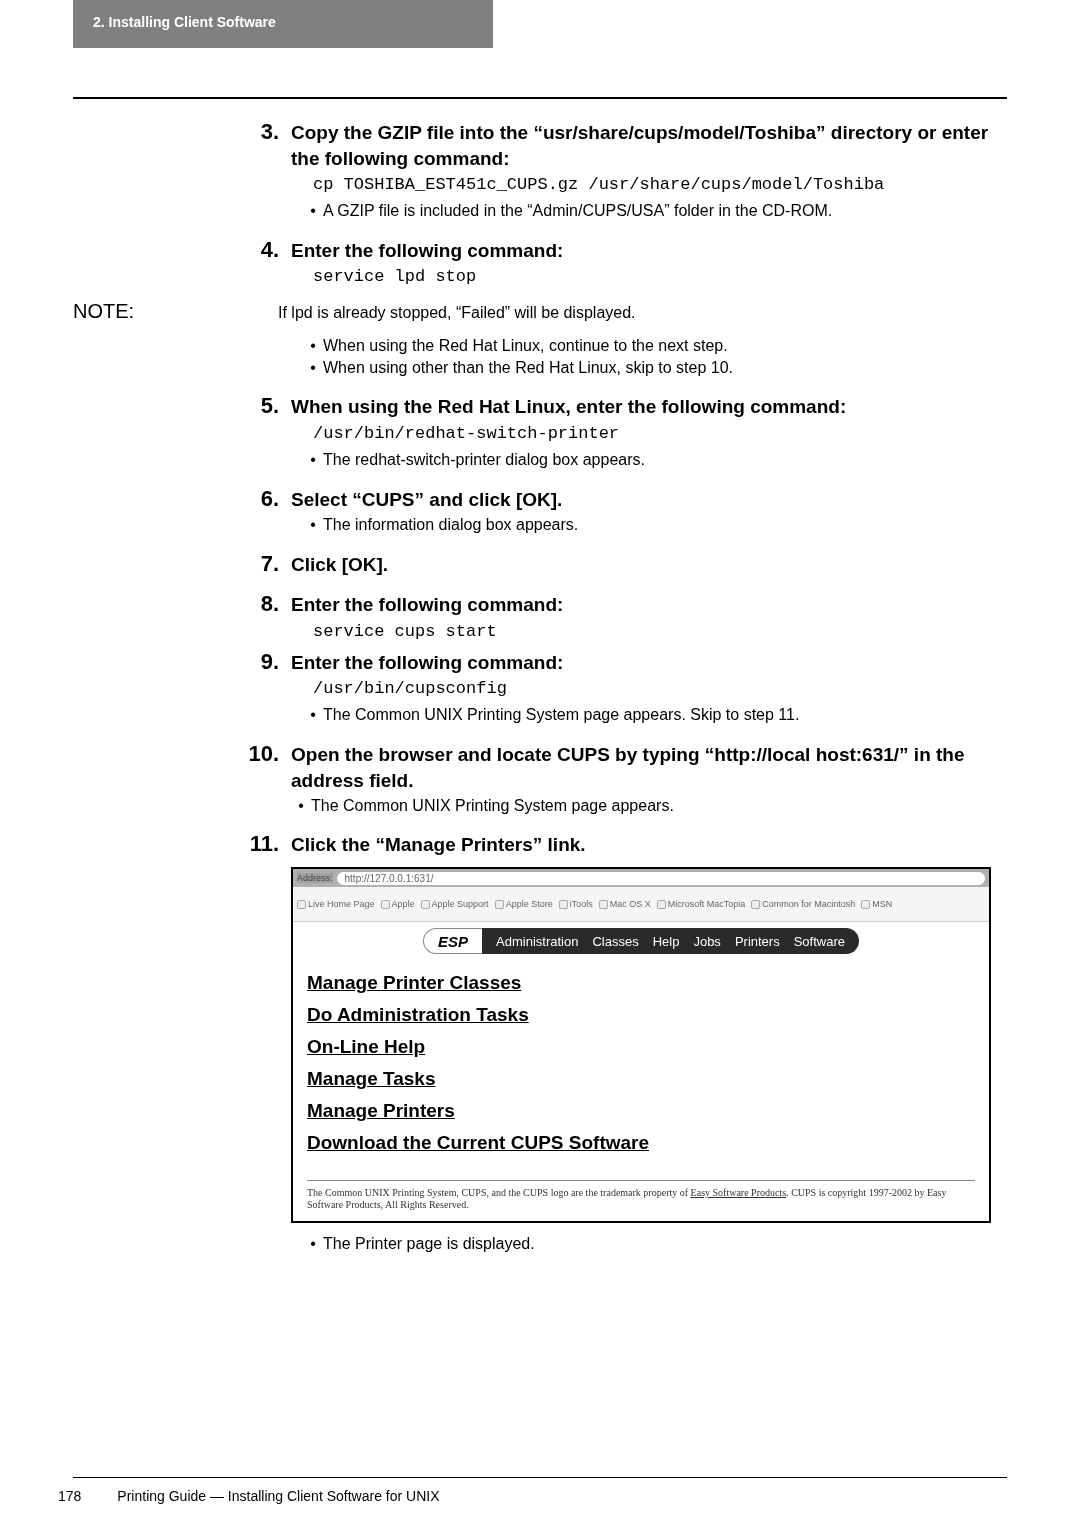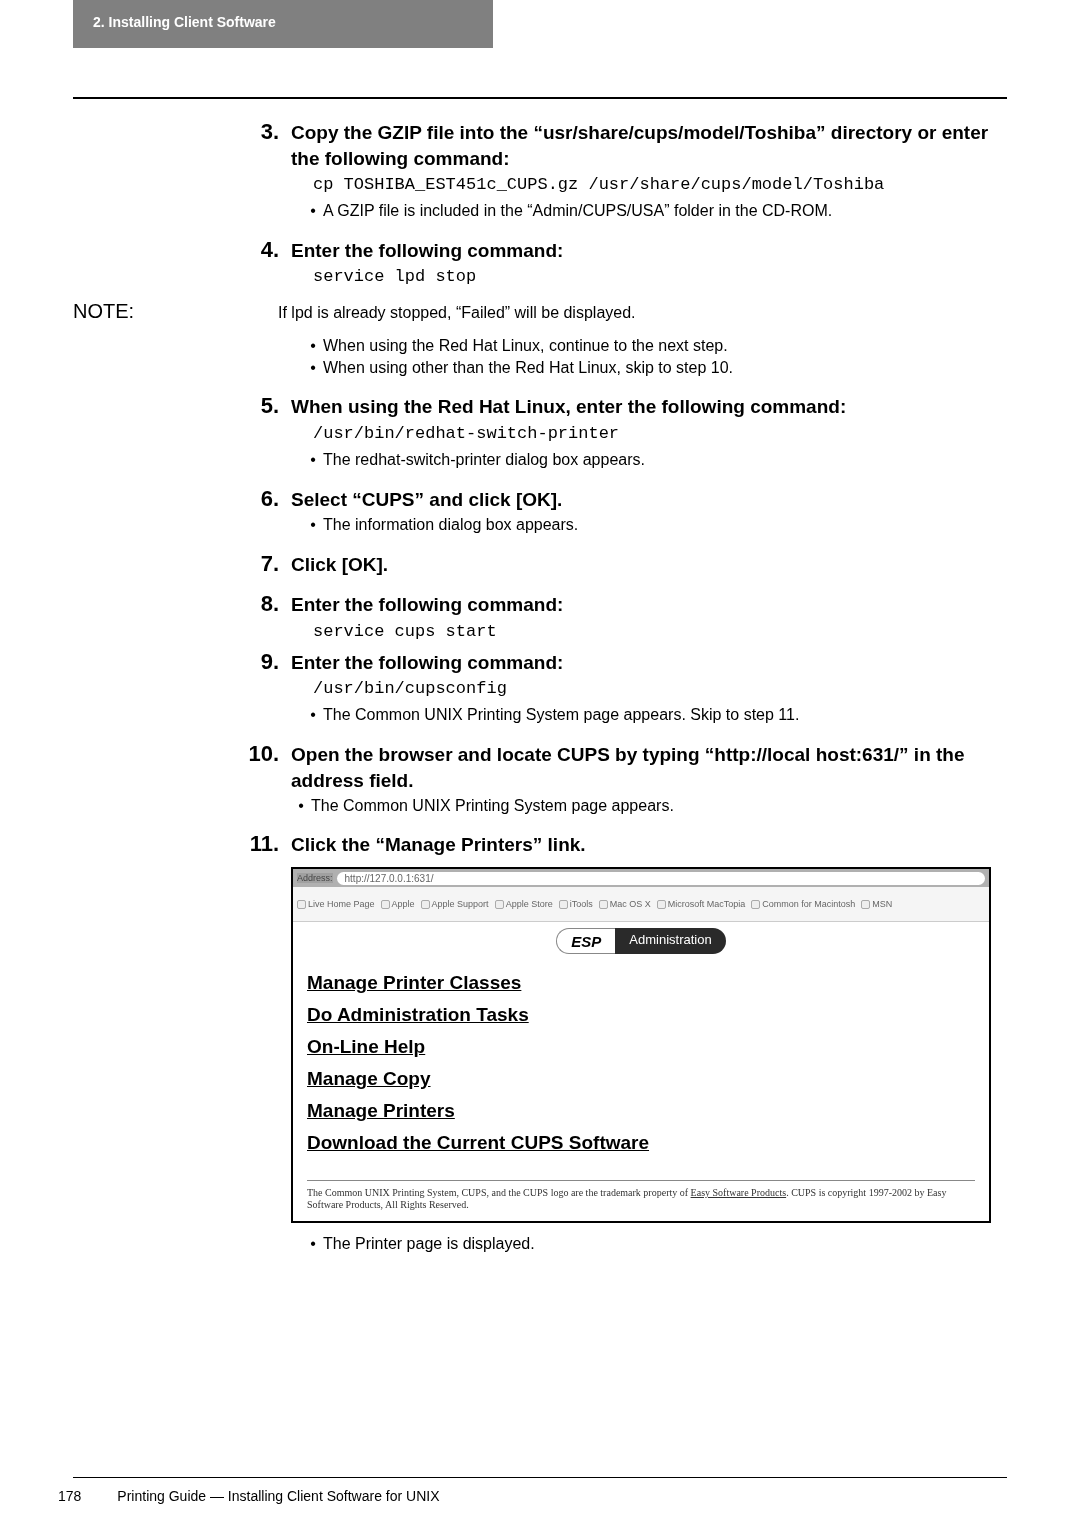--- a/index.html
+++ b/index.html
@@ -164,27 +164,26 @@
     border-right:none;
     border-top-left-radius:14px;
     border-bottom-left-radius:14px;
     padding:4px 14px;
     font-size:15px;
   }
   .tab-rest {
     background:#2a2a2a;
     color:#fff;
     font-size:13px;
-    padding:4px 14px;
+    padding:12px 14px;
     border-top-right-radius:14px;
     border-bottom-right-radius:14px;
     display:flex;
     align-items:center;
     gap:14px;
-    flex-direction:column;
   }
   .cups-links {
     padding: 8px 14px 6px;
   }
   .cups-link {
     display:block;
     font-size:19px;
     font-weight:bold;
     text-decoration:underline;
     color:#000;
@@ -366,21 +365,21 @@
             <span>Jobs</span>
             <span>Printers</span>
             <span>Software</span>
           </div>
         </div>
       </div>
       <div class="cups-links">
         <span class="cups-link">Manage Printer Classes</span>
         <span class="cups-link">Do Administration Tasks</span>
         <span class="cups-link">On-Line Help</span>
-        <span class="cups-link">Manage Copy</span>
+        <span class="cups-link">Manage Tasks</span>
         <span class="cups-link">Manage Printers</span>
         <span class="cups-link">Download the Current CUPS Software</span>
       </div>
       <div class="cups-divider"></div>
       <div class="cups-foot">
         <span>The Common UNIX Printing System, CUPS, and the CUPS logo are the trademark property of </span><a>Easy Software Products</a><span>. CUPS is copyright 1997-2002 by Easy Software Products, All Rights Reserved.</span>
       </div>
     </div>
   </div>
 

